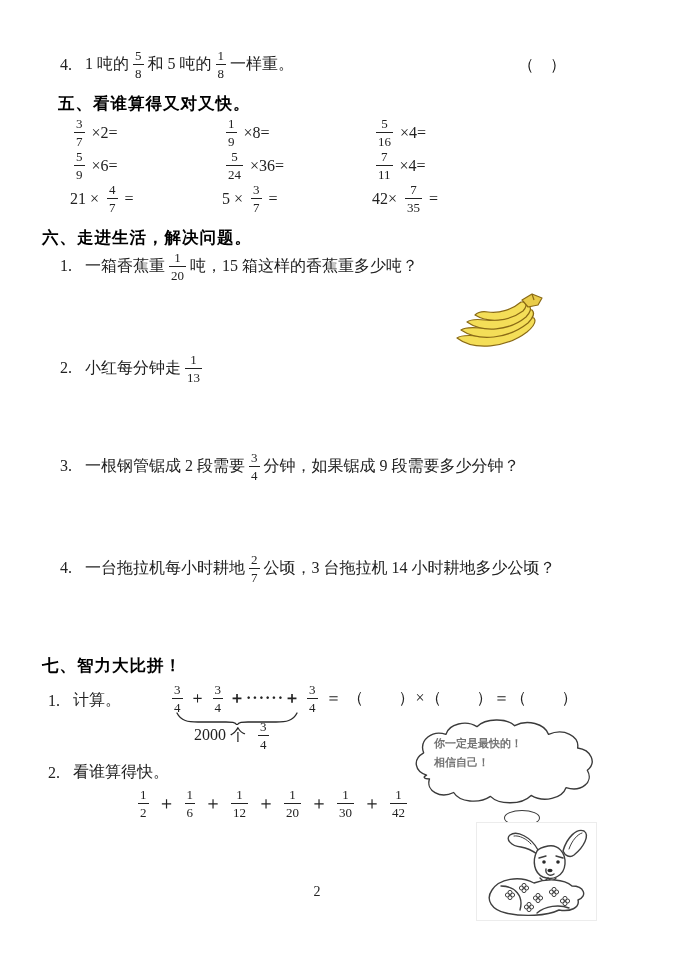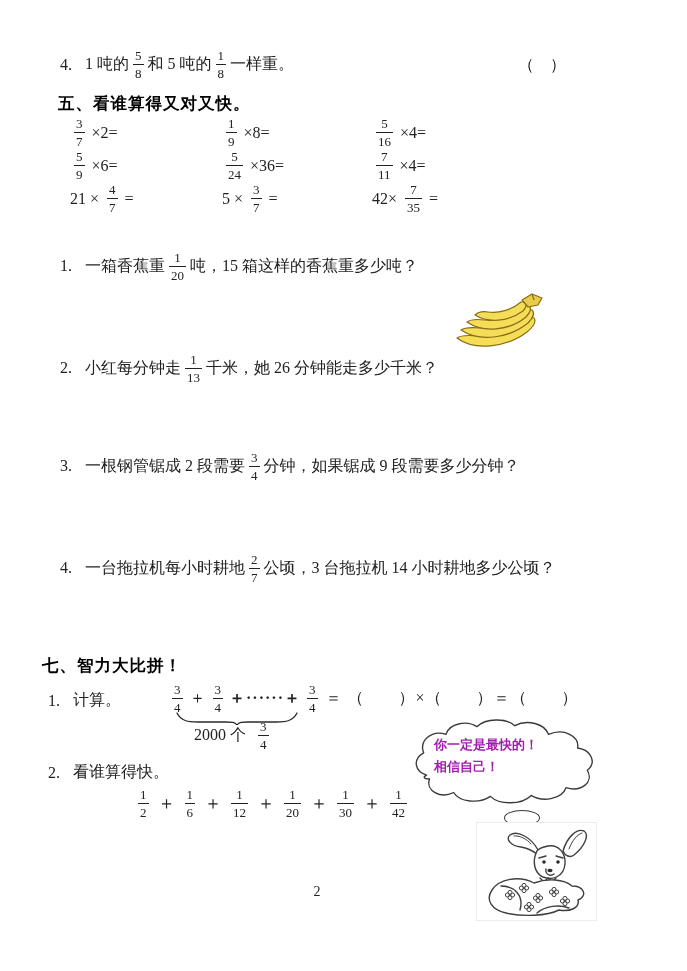--- a/index.html
+++ b/index.html
@@ -26,21 +26,21 @@
   .cell .pre{margin-right:4px;}
   .cell .pre:empty{display:none;}
   .cell .post{margin-left:3px;}
   .plus{margin:0 3px;}
   .sumplus{font-size:18px;margin:0 5px;}
   .dots{font-weight:700;letter-spacing:1px;margin:0 2px;}
   .tail{margin-left:4px;letter-spacing:1px;}
   .bubble-text{
     position:absolute;left:30px;top:18px;
     font-family:"Liberation Sans","DejaVu Sans",sans-serif;
-    font-weight:700;font-size:13px;line-height:1.72;color:#a21caf;white-space:nowrap;
+    font-weight:700;font-size:11px;line-height:1.72;color:#737373;white-space:nowrap;
   }
   .bubble-tail{
     width:34px;height:14px;border:1.5px solid #3a3a3a;border-radius:50%;background:#fff;
   }
   .deer-box{outline:1px solid #ececec;background:#fff;}
   .pagenum{font-size:14px;text-align:center;}
 </style>
 </head>
 <body>
 
@@ -132,20 +132,21 @@
     <div class="cell">
       <span class="pre">42×</span>
       <span class="frac">
           <span class="fn">7</span>
           <span class="fd">35</span>
         </span>
       <span class="post">=</span>
     </div>
   </div>
 
+  <div class="abs hdr" style="left:42px;top:227px;">六、走进生活，解决问题。</div>
 
   <div class="abs row" style="left:60px;top:248px;height:36px;">
     <span class="qnum">1.</span>
     <span>一箱香蕉重</span>
     <span class="frac">
         <span class="fn">1</span>
         <span class="fd">20</span>
       </span>
     <span>吨，15 箱这样的香蕉重多少吨？</span>
   </div>
@@ -161,21 +162,20 @@
     </g>
   </svg>
 
   <div class="abs row" style="left:60px;top:350px;height:36px;">
     <span class="qnum">2.</span>
     <span>小红每分钟走</span>
     <span class="frac">
         <span class="fn">1</span>
         <span class="fd">13</span>
       </span>
-    <span>千米，她 26 分钟能走多少千米？</span>
   </div>
 
   <div class="abs row" style="left:60px;top:448px;height:36px;">
     <span class="qnum">3.</span>
     <span>一根钢管锯成 2 段需要</span>
     <span class="frac">
         <span class="fn">3</span>
         <span class="fd">4</span>
       </span>
     <span>分钟，如果锯成 9 段需要多少分钟？</span>

